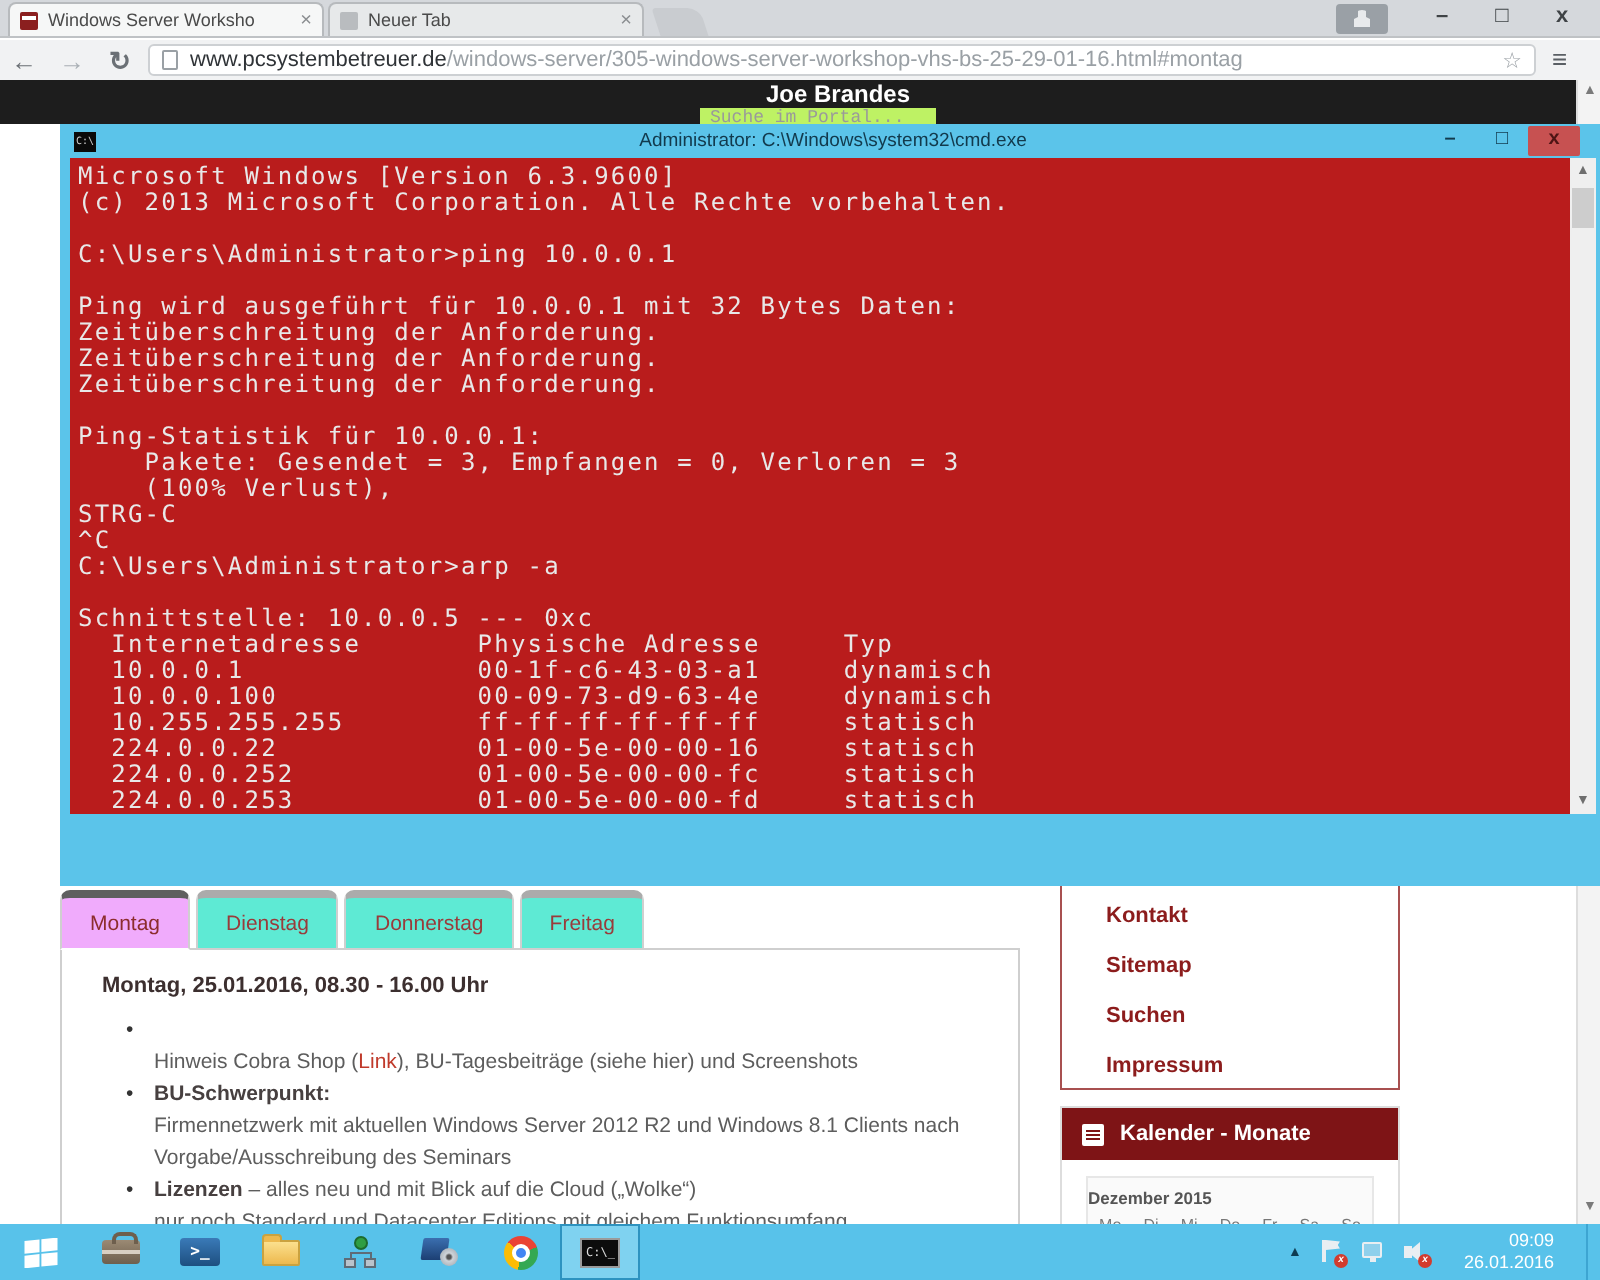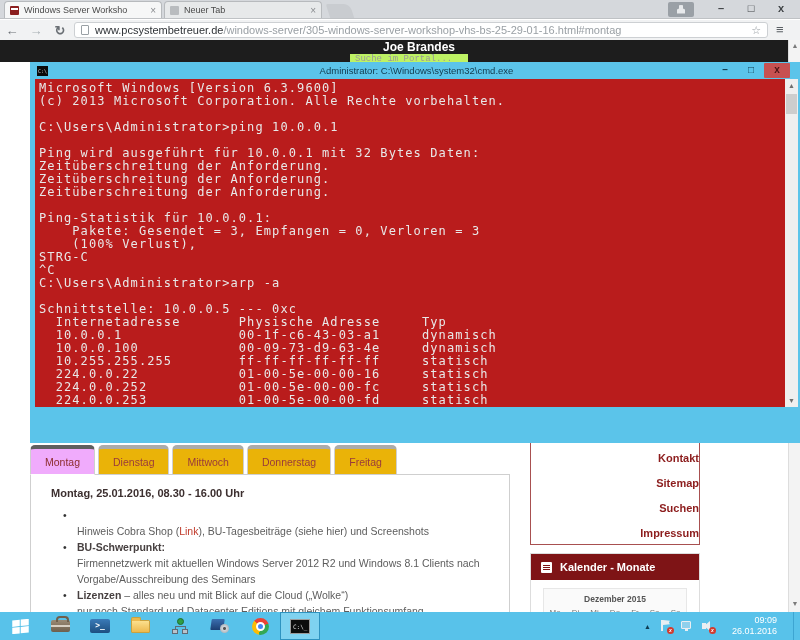--- a/index.html
+++ b/index.html
@@ -39,40 +39,40 @@
   .navitem { display:flex; align-items:center; gap:5px; font-size:10px; font-weight:bold; white-space:nowrap; }
   .nico { width:10px; height:10px; border:2px solid #fff; display:inline-block; position:relative; flex:none; }
   .nico-play { border-radius:50%; }
   .nico-play i { position:absolute; left:2px; top:1px; border-left:4px solid #fff; border-top:2px solid transparent; border-bottom:2px solid transparent; width:0; height:0; }
   .nico-square { border-radius:2px; }
   .ncaret { font-size:8px; margin-left:-1px; }
 
   
   #pagebg { position:absolute; left:0; top:62px; width:800px; height:550px; background:#fff; z-index:1; }
   #daytabs { position:absolute; left:30px; top:445px; display:flex; gap:3px; z-index:2; }
-  .daytab { height:30px; background:#eab308; border:1px solid #cfcfcf; border-top:4px solid #ababab; border-radius:5px 5px 0 0; padding:0 14px; font-size:10.5px; color:#993b3b; display:flex; align-items:center; }
+  .daytab { height:30px; background:#5eead4; border:1px solid #cfcfcf; border-top:4px solid #ababab; border-radius:5px 5px 0 0; padding:0 14px; font-size:10.5px; color:#993b3b; display:flex; align-items:center; }
   .daytab.active { background:#f0abfc; border-top:4px solid #5f5f5f; border-bottom:1px solid #fff; color:#8c2d2d; }
   #contentpanel { position:absolute; left:30px; top:474px; width:480px; height:166px; background:#fff; border:1px solid #cfcfcf; z-index:1; padding:12px 0 0 20px; }
   #day-heading { font-size:11px; font-weight:bold; color:#3c2f2f; margin-bottom:8px; }
   #bullets { list-style:none; }
   #bullets li { position:relative; padding-left:26px; font-size:10.5px; color:#5d5d5d; line-height:16px; }
   #bullets li::before { content:"•"; position:absolute; left:12px; color:#333; }
   .seg-b { font-weight:bold; color:#474040; }
   .seg-link { color:#c03a2b; }
 
   
   #sidebox { position:absolute; left:530px; top:412px; width:170px; height:133px; border:1px solid #a85050; background:#fff; z-index:1; }
   #sidelinks { list-style:none; padding:14px 0 0 22px; }
-  #sidelinks li { font-size:11px; font-weight:bold; color:#8c1c1c; height:25px;text-align:right; }
+  #sidelinks li { font-size:11px; font-weight:bold; color:#8c1c1c; height:25px; }
   #calbox { position:absolute; left:530px; top:553px; width:170px; height:90px; background:#fff; border:1px solid #ddd; z-index:1; }
   #calhead { height:26px; background:#7e1416; color:#fff; font-size:11px; font-weight:bold; display:flex; align-items:center; padding-left:10px; gap:8px; }
   .cal-ico { width:11px; height:11px; background:#fff; border-radius:1px; position:relative; flex:none; }
   .cal-ico::after { content:""; position:absolute; left:2px; top:3px; width:7px; height:1px; background:#7e1416; box-shadow:0 2px 0 #7e1416, 0 4px 0 #7e1416; }
   #caltable { margin:8px 12px 0 12px; border:1px solid #e7e7e7; background:#fafafa; }
-  #calmonth { text-align:center; font-size:8.5px; font-weight:bold; color:#555; padding:5px 0 4px; }
+  #calmonth { font-size:8.5px; font-weight:bold; color:#555; padding:5px 0 4px; }
   #calweek { display:flex; justify-content:space-around; font-size:8px; color:#777; padding-bottom:5px; }
 
   
   #pagescroll { position:absolute; right:0; top:40px; width:12px; height:572px; background:#f3f3f3; border-left:1px solid #ddd; z-index:2; }
   .ps-arrow { width:12px; height:12px; font-size:7px; color:#7a7a7a; text-align:center; line-height:12px; }
   .ps-down { position:absolute; bottom:2px; }
 
   
   #cmdwin { position:absolute; left:30px; top:62px; width:773px; height:381px; background:#5bc4ea; z-index:5; padding:0 5px 5px 5px; }
   #cmdtitle { height:17px; display:flex; align-items:center; position:relative; }
@@ -208,21 +208,20 @@
 </div>
 
 <div id="pagescroll">
   <div class="ps-arrow">▲</div>
   <div class="ps-arrow ps-down">▼</div>
 </div>
 
 <div id="daytabs">
     <div class="daytab active">Montag</div>
     <div class="daytab">Dienstag</div>
-    <div class="daytab">Mittwoch</div>
     <div class="daytab">Donnerstag</div>
     <div class="daytab">Freitag</div>
   </div>
 <div id="contentpanel">
   <div id="day-heading">Montag, 25.01.2016, 08.30 - 16.00 Uhr</div>
   <ul id="bullets">
       <li><br><span>Hinweis Cobra Shop (</span><span class="seg-link">Link</span><span>), BU-Tagesbeiträge (siehe hier) und Screenshots</span></li>
       <li><span class="seg-b">BU-Schwerpunkt:</span><br><span>Firmennetzwerk mit aktuellen Windows Server 2012 R2 und Windows 8.1 Clients nach</span><br><span>Vorgabe/Ausschreibung des Seminars</span></li>
       <li><span class="seg-b">Lizenzen</span><span> – alles neu und mit Blick auf die Cloud („Wolke“)</span><br><span>nur noch Standard und Datacenter Editions mit gleichem Funktionsumfang</span><br><span class="seg-b">Standard</span><span> Edition: nur 2 Virtuelle Server pro Lizenz; 2 CPU-Sockel</span><br><span class="seg-b">Datacenter</span><span> Edition: beliebig Virtuelle Server; 2 CPU-Sockel</span></li>
     </ul>

